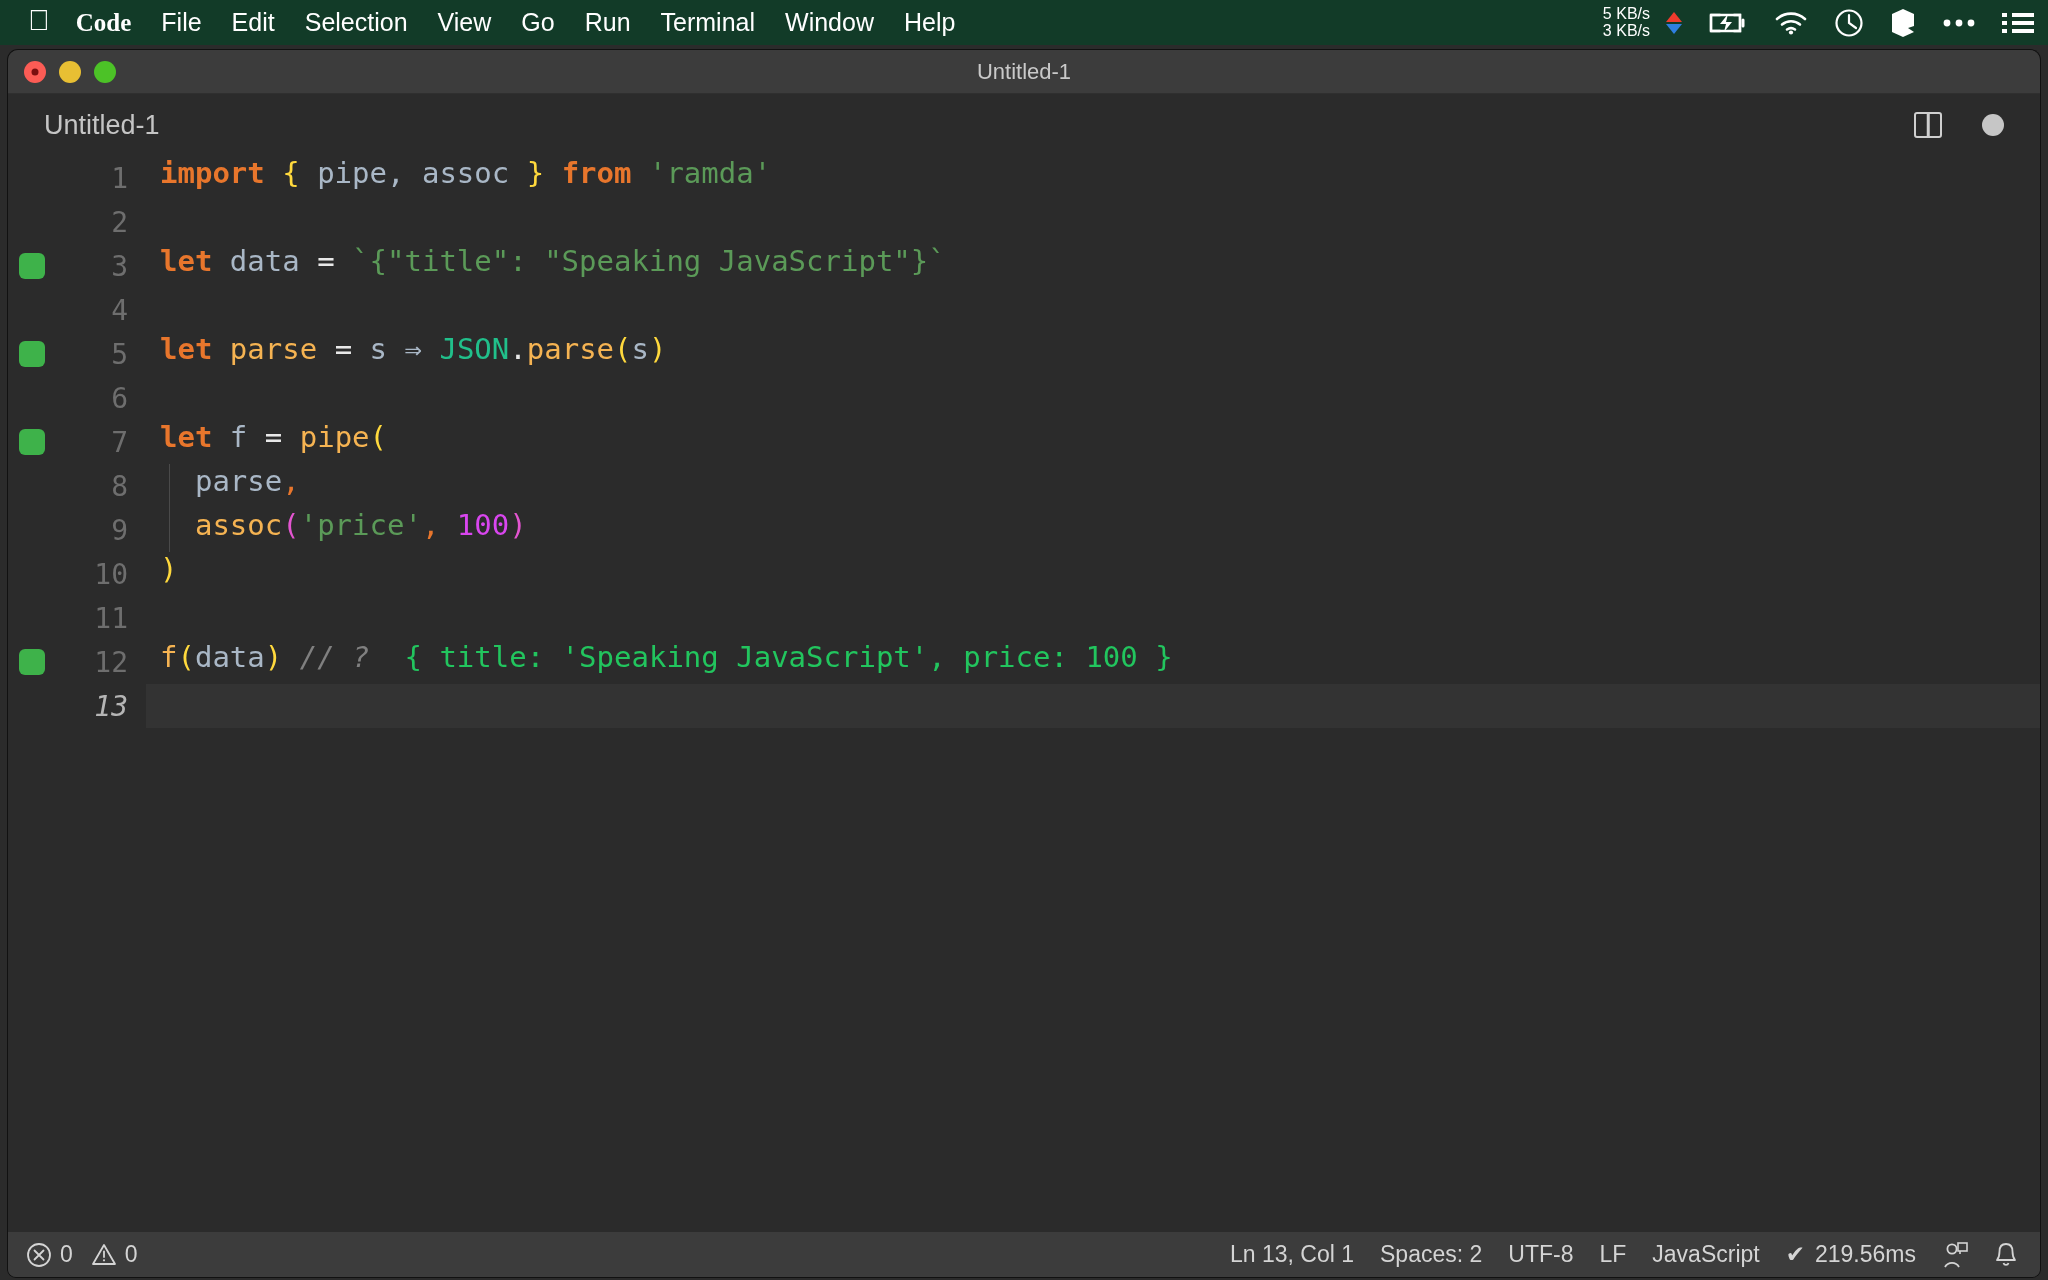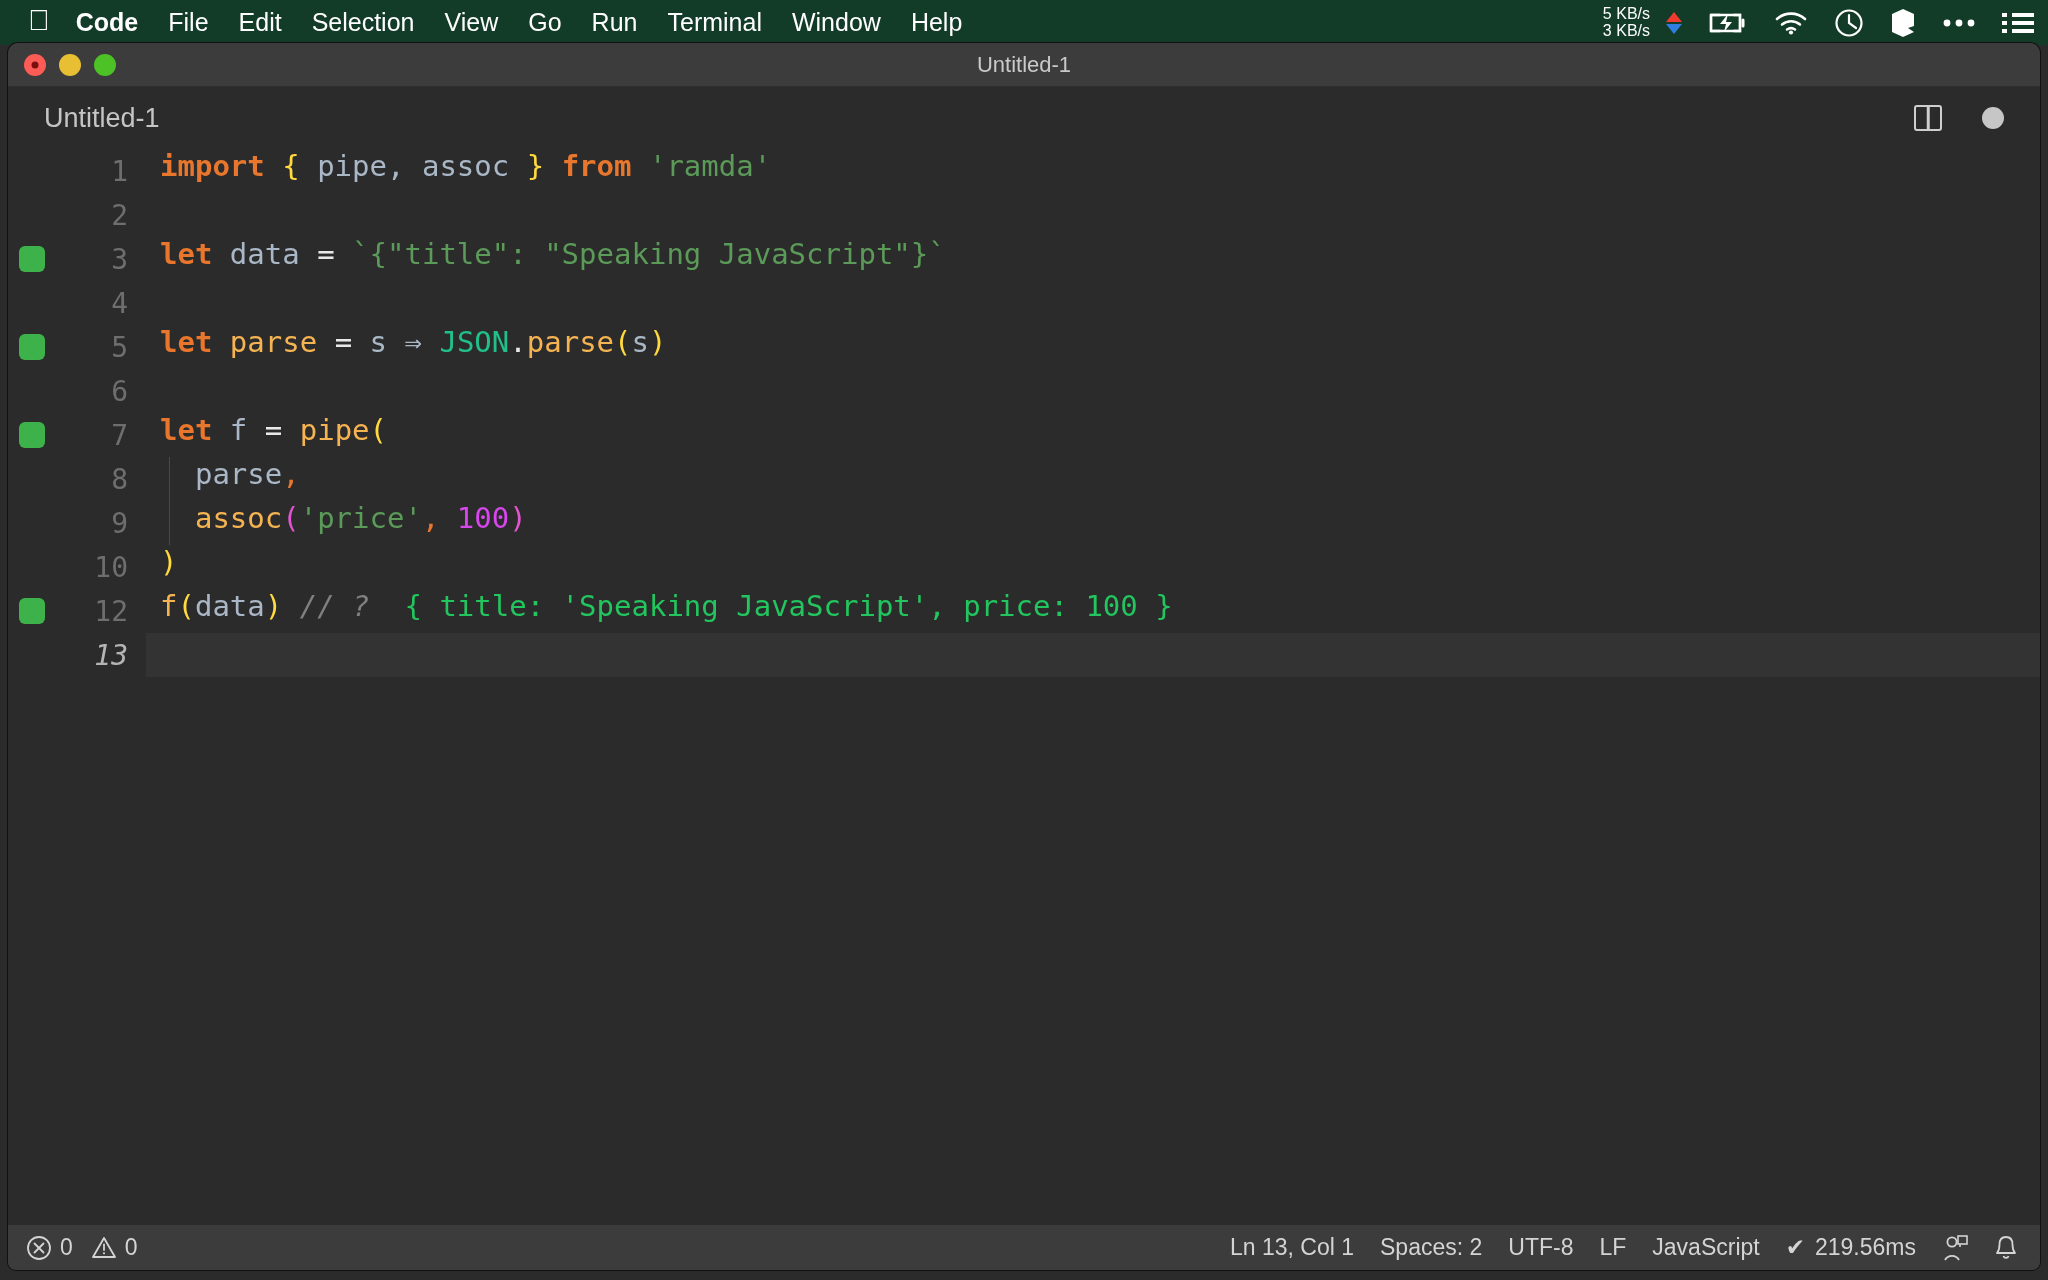--- a/index.html
+++ b/index.html
@@ -16,36 +16,36 @@
     background:#123b28;
     display:flex; align-items:center;
     color:#ffffff;
     font-size:25px;
     padding:0 14px 0 28px;
   }
   .menubar .apple{
     font-size:29px; line-height:1; margin-right:26px; position:relative; top:-2px;
   }
   .menu-item{ margin-right:30px; white-space:nowrap; }
-  .menu-item.bold{ font-weight:bold; }
+  .menu-item.bold{ font-weight:bold;font-family:Liberation Serif, serif; }
   .menubar .spacer{ flex:1; }
   .tray{ display:flex; align-items:center; gap:26px; }
   .netspeed{
     display:flex; align-items:center; gap:16px;
     font-size:16px; line-height:1.05; white-space:nowrap;
   }
   .netspeed .rows{ text-align:right; }
   .netspeed .arrows{ display:flex; flex-direction:column; gap:2px; }
   .tri-up{ width:0;height:0;border-left:8px solid transparent;border-right:8px solid transparent;border-bottom:10px solid #ef3b2d; }
   .tri-down{ width:0;height:0;border-left:8px solid transparent;border-right:8px solid transparent;border-top:10px solid #2f7fe0; }
   .tray svg{ display:block; }
 
   
   .window{
-    position:absolute; left:8px; top:43px; width:2032px; height:1227px;
+    position:absolute; left:8px; top:50px; width:2032px; height:1227px;
     background:#2b2b2b;
     border-radius:10px 10px 8px 8px;
     overflow:hidden;
     box-shadow:0 0 0 1px #111;
   }
   .titlebar{
     height:44px; background:#3c3c3c;
     display:flex; align-items:center; justify-content:center;
     position:relative;
     border-bottom:1px solid #2f2f2f;
@@ -282,20 +282,25 @@
       <div class="lineno">9</div>
       <div class="code"><span class="t-op">  </span><span class="t-fn">assoc</span><span class="t-brace-m">(</span><span class="t-str">'price'</span><span class="t-punc-o">,</span><span class="t-op"> </span><span class="t-num">100</span><span class="t-brace-m">)</span></div>
     </div>
 
     <div class="row">
       <div class="marker-col"></div>
       <div class="lineno">10</div>
       <div class="code"><span class="t-brace-y">)</span></div>
     </div>
 
+    <div class="row">
+      <div class="marker-col"></div>
+      <div class="lineno">11</div>
+      <div class="code"></div>
+    </div>
 
     <div class="row">
       <div class="marker-col"><div class="marker"></div></div>
       <div class="lineno">12</div>
       <div class="code"><span class="t-fn">f</span><span class="t-brace-y">(</span><span class="t-var">data</span><span class="t-brace-y">)</span><span class="t-op"> </span><span class="t-comment">// ?</span><span class="t-op">  </span><span class="t-result">{ title: 'Speaking JavaScript', price: 100 }</span></div>
     </div>
 
     <div class="row current">
       <div class="marker-col"></div>
       <div class="lineno">13</div>

